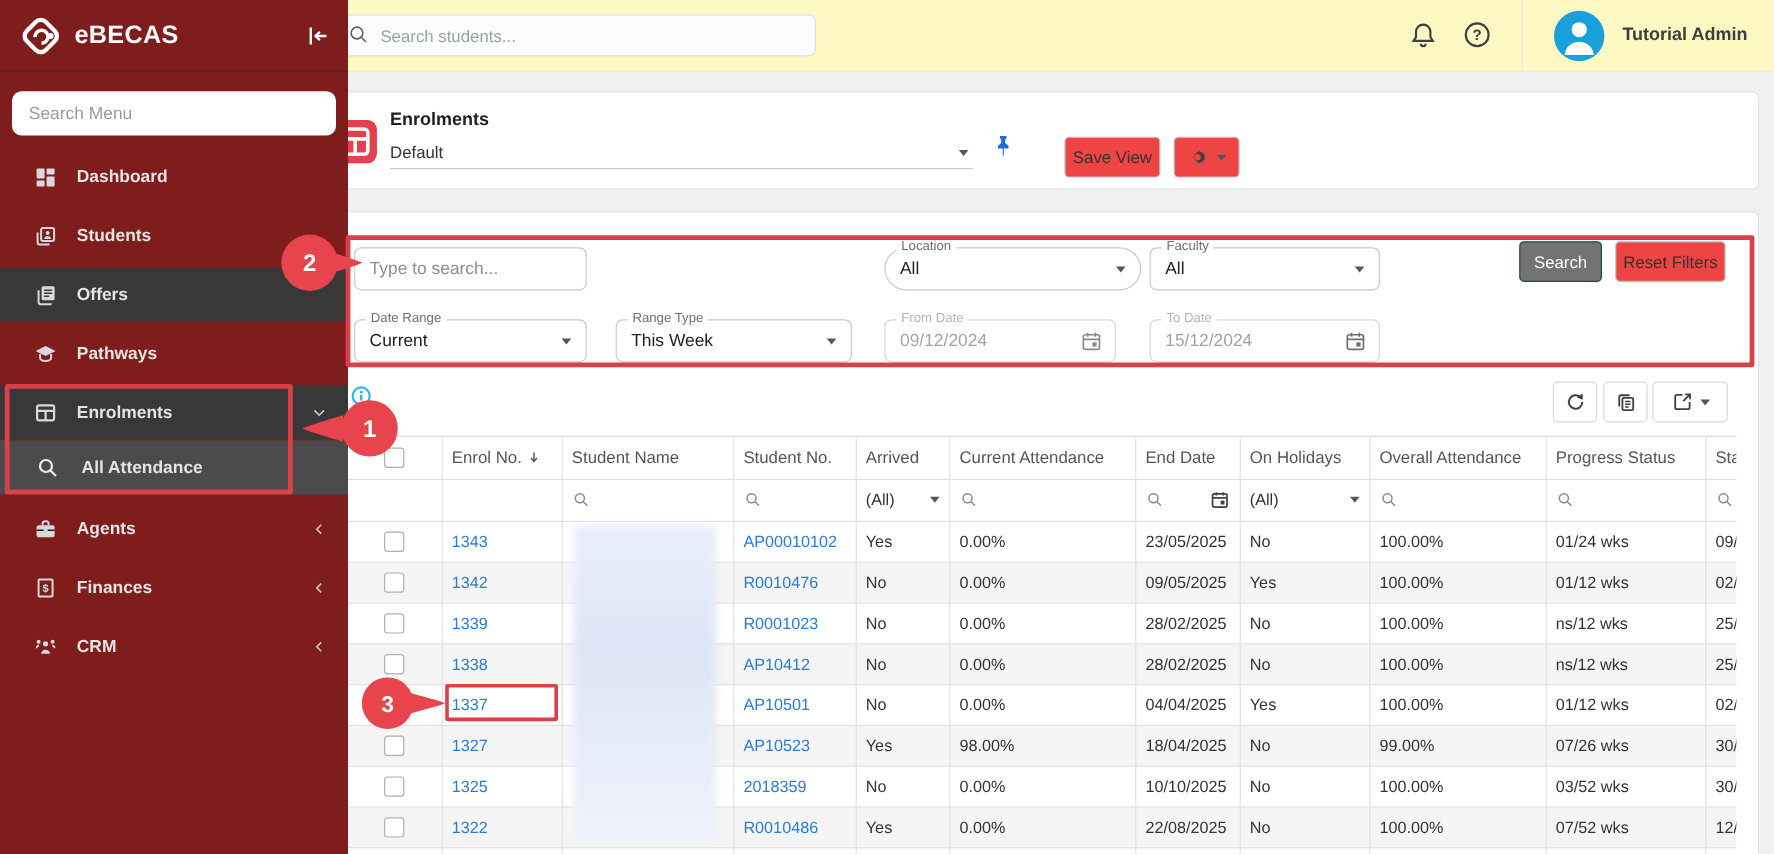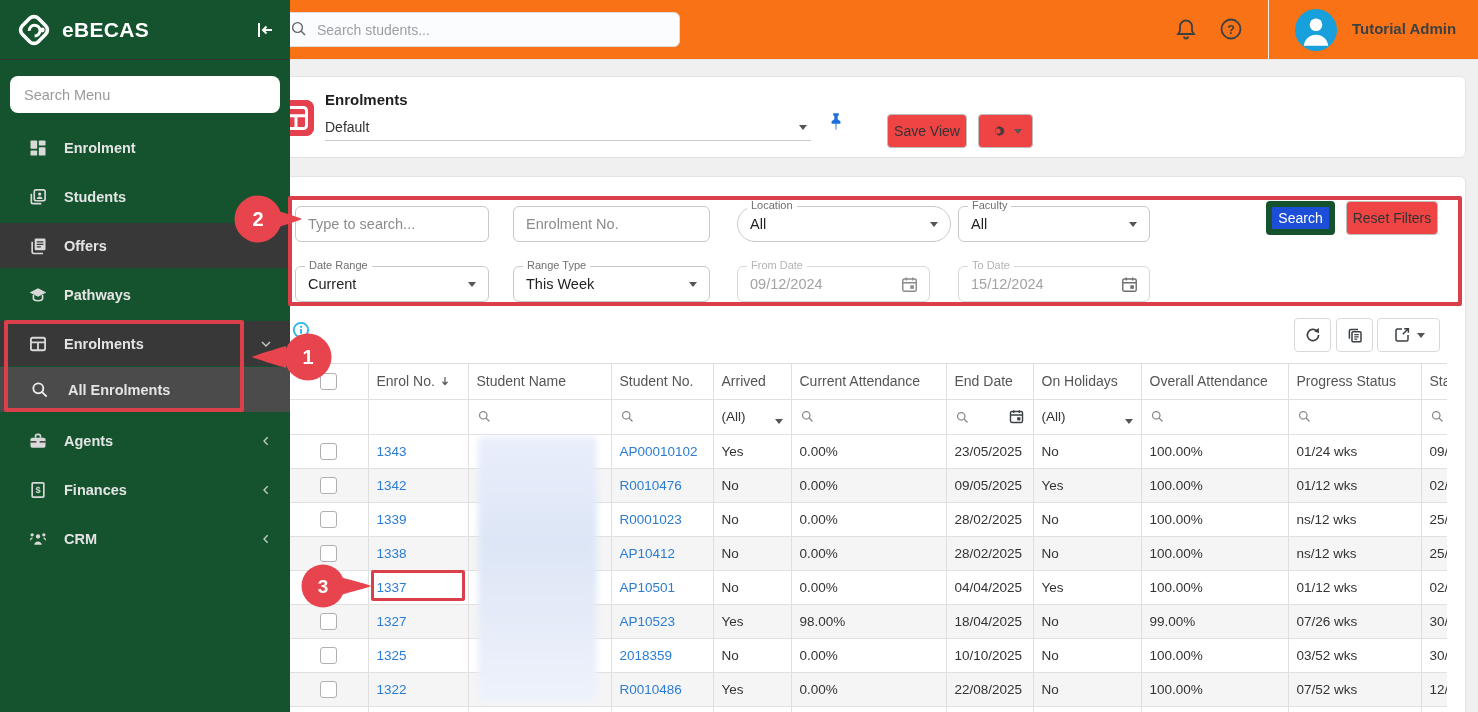--- a/index.html
+++ b/index.html
@@ -1,37 +1,37 @@
 <!DOCTYPE html>
 <html><head>
 <meta charset="utf-8">
 <style>
   * { margin:0; padding:0; box-sizing:border-box; }
   html,body { width:1478px; height:712px; font-family:"Liberation Sans", sans-serif; background:#f0f0f1; overflow:hidden; }
   #page { position:relative; width:1478px; height:712px; }
 
   
-  #sidebar { position:absolute; left:0; top:0; width:290px; height:712px; background:#14532d; z-index:5; }
+  #sidebar { position:absolute; left:0; top:0; width:290px; height:712px; background:#7f1d1d; z-index:5; }
   .sb-header { height:60px; display:flex; align-items:center; padding:0 14px 0 16px; border-bottom:1px solid #343434; }
   .sb-logo { width:36px; height:36px; flex:0 0 36px; }
   .sb-brand { color:#fff; font-size:21px; font-weight:bold; margin-left:10px; letter-spacing:.3px; flex:1; }
   .sb-collapse { width:24px; height:24px; cursor:pointer; }
   .sb-search { margin:16px 10px 12px 10px; }
   .sb-search input { width:100%; height:37px; border:none; border-radius:8px; background:#fff; padding:0 14px; font-size:14.5px; color:#333; font-family:"Liberation Sans",sans-serif; outline:none; }
   .sb-search input::placeholder { color:#9a9a9a; }
   .sb-item { position:relative; height:45px; display:flex; align-items:center; padding:0 16px 0 28px; color:#e4e4e4; font-size:14.5px; font-weight:600; cursor:pointer; margin-bottom:4px; }
   .sb-item .mi { width:20px; height:20px; flex:0 0 20px; margin-right:16px; }
   .sb-item.hl { background:#383838; }
   .sb-item.hl2 { background:#4b4b4b; }
   .sb-item .chev { margin-left:auto; width:16px; height:16px; opacity:.9; }
   .sb-sub { padding-left:30px; }
   .sb-sub .mi { margin-right:18px; }
 
   
-  #topbar { position:absolute; left:250px; top:0; width:1228px; height:60px; background:#f97316; border-bottom:1px solid #e7e7e7; z-index:4; }
+  #topbar { position:absolute; left:250px; top:0; width:1228px; height:60px; background:#fef9c3; border-bottom:1px solid #e7e7e7; z-index:4; }
   .tb-search { position:absolute; left:28px; top:12px; width:402px; height:35px; }
   .tb-search input { width:100%; height:100%; border:1px solid #ddd; border-radius:6px; background:#fbfcfd; padding:0 12px 0 38px; font-size:14px; color:#444; font-family:"Liberation Sans",sans-serif; outline:none; }
   .tb-search input::placeholder { color:#9aa0a6; }
   .tb-search .mag { position:absolute; left:12px; top:8px; width:18px; height:18px; }
   .tb-icon { position:absolute; top:17px; width:24px; height:24px; cursor:pointer; }
   .tb-divider { position:absolute; left:1018px; top:0; width:1px; height:60px; background:#ececec; }
   .tb-avatar { position:absolute; left:1045px; top:9px; width:42px; height:42px; border-radius:50%; background:#18a0dc; cursor:pointer; overflow:hidden; }
   .tb-user { position:absolute; left:1102px; top:20px; font-size:15px; color:#3c4043; font-weight:600; }
 
   
@@ -55,40 +55,40 @@
   .f-input { position:absolute; height:36px; border:1px solid #c9c9c9; border-radius:6px; padding:0 12px; font-size:14.5px; color:#333; outline:none; background:#fff; font-family:"Liberation Sans",sans-serif; }
   .f-input::placeholder { color:#8c8c8c; }
   .fl-field { position:absolute; height:36px; border:1px solid #c9c9c9; border-radius:6px; background:#fff; cursor:pointer; }
   .fl-label { position:absolute; top:-8px; left:9px; font-size:11px; color:#6f6f6f; background:#fff; padding:0 4px; line-height:13px; }
   .fl-value { display:block; line-height:34px; padding-left:12px; font-size:14.5px; color:#222; }
   .fl-field .caret { position:absolute; right:12px; top:15px; }
   .fl-field .cal { position:absolute; right:10px; top:8px; width:19px; height:19px; }
   .fl-field.disabled { border-color:#d8d8d8; }
   .fl-field.disabled .fl-label { color:#b4b4b4; }
   .fl-field.disabled .fl-value { color:#a3a3a3; }
-  #search-btn { position:absolute; left:1266px; top:201px; width:69px; height:34px; background:#1d4ed8; border:6px solid #14532d; border-radius:4px; color:#fff; font-size:14px; display:flex; align-items:center; justify-content:center; cursor:pointer; z-index:3; }
+  #search-btn { position:absolute; left:1266px; top:201px; width:69px; height:34px; background:#737373; border:1px solid #14532d; border-radius:4px; color:#fff; font-size:14px; display:flex; align-items:center; justify-content:center; cursor:pointer; z-index:3; }
   #reset-btn { position:absolute; left:1346px; top:201px; width:92px; height:34px; z-index:3; }
 
   
   .g-toolbtn { position:absolute; top:318px; height:34px; display:flex; align-items:center; justify-content:center; gap:6px; border:1px solid #d9d9d9; border-radius:4px; background:#fff; cursor:pointer; z-index:2; }
   #info-icon { position:absolute; left:292px; top:321px; width:18px; height:18px; z-index:2; }
 
   
   #grid-wrap { position:absolute; left:289px; top:363px; width:1158px; height:349px; overflow:hidden; border-top:1px solid #dcdcdc; border-left:1px solid #e0e0e0; z-index:2; }
   table.grid { border-collapse:collapse; table-layout:fixed; width:1191px; font-size:13.5px; color:#333; }
   .grid td, .grid th { border-right:1px solid #e0e0e0; border-bottom:1px solid #e0e0e0; height:34px; padding:0 8px; text-align:left; font-weight:normal; white-space:nowrap; overflow:hidden; }
   .grid thead th { color:#555; font-size:14px; height:35px; background:#fff; }
   .grid tr.filter-row td { background:#fff; height:35px; }
   .grid tbody tr:nth-child(even) td { background:#f5f5f5; }
   .grid tbody tr:nth-child(odd) td { background:#fff; }
   .num { text-align:right; padding-right:16px; }
   .link { color:#2b7cd3; cursor:pointer; }
   .cb { width:17px; height:17px; border:1px solid #b0b0b0; border-radius:3px; background:#fff; margin:0 auto; cursor:pointer; }
   .cell-check { text-align:center; }
-  .frow-inner { display:flex; align-items:flex-end; gap:6px; color:#333; }
+  .frow-inner { display:flex; align-items:center; gap:6px; color:#333; }
   .frow-inner .mag { width:15px; height:15px; flex:0 0 15px; }
   .frow-inner .cal { width:17px; height:17px; margin-left:auto; }
   .sorticon { display:inline-block; width:12px; height:12px; vertical-align:-1px; }
 
   
   #redact { position:absolute; left:478px; top:437px; width:119px; height:264px; background:linear-gradient(180deg,#e9eefb,#dde6f6 40%,#eef2fb); filter:blur(3px); border-radius:4px; z-index:3; }
 
   
   .ann-box { position:absolute; border:4px solid #da4049; border-radius:2px; z-index:40; pointer-events:none; }
   #ann-box-3 { border-width:3px; }
@@ -121,21 +121,21 @@
       <input type="text" placeholder="Search Menu" style="">
     </div>
 
     <div class="sb-item">
       <svg class="mi" viewBox="0 0 24 24" fill="#d9d9d9">
         <rect x="3" y="3" width="8" height="10" rx="1"></rect>
           <rect x="13" y="3" width="8" height="6" rx="1"></rect>
         <rect x="13" y="11" width="8" height="10" rx="1"></rect>
           <rect x="3" y="15" width="8" height="6" rx="1"></rect>
       </svg>
-      <span>Enrolment</span>
+      <span>Dashboard</span>
     </div>
 
     <div class="sb-item">
       <svg class="mi" viewBox="0 0 24 24">
         <path d="M4 8v10a2 2 0 0 0 2 2h10" stroke="#d9d9d9" stroke-width="2" fill="none"></path>
         <rect x="7.5" y="3.5" width="13" height="13" rx="2" fill="none" stroke="#d9d9d9" stroke-width="2"></rect>
         <circle cx="14" cy="8.5" r="2" fill="#d9d9d9"></circle>
         <path d="M10.5 14.5c0-1.8 1.6-3 3.5-3s3.5 1.2 3.5 3z" fill="#d9d9d9"></path>
       </svg>
       <span>Students</span>
@@ -167,21 +167,21 @@
       <svg class="chev" viewBox="0 0 24 24">
         <path d="M6 9l6 6 6-6" stroke="#d9d9d9" stroke-width="2" fill="none"></path>
       </svg>
     </div>
 
     <div class="sb-item hl2 sb-sub">
       <svg class="mi" viewBox="0 0 24 24">
         <circle cx="10" cy="10" r="6" fill="none" stroke="#efefef" stroke-width="2.2"></circle>
         <path d="M14.5 14.5 20 20" stroke="#efefef" stroke-width="2.2"></path>
       </svg>
-      <span>All Enrolments</span>
+      <span>All Attendance</span>
     </div>
 
     <div class="sb-item" style="margin-top:6px;">
       <svg class="mi" viewBox="0 0 24 24">
         <rect x="3" y="8" width="18" height="12" rx="2" fill="#d9d9d9"></rect>
         <path d="M9 8V6.5A2.5 2.5 0 0 1 11.5 4h1A2.5 2.5 0 0 1 15 6.5V8" fill="none" stroke="#d9d9d9" stroke-width="2"></path>
         <path d="M3 13h7m4 0h7" stroke="#1c1c1c" stroke-width="1.4"></path>
       </svg>
       <span>Agents</span>
       <svg class="chev" viewBox="0 0 24 24">
@@ -261,21 +261,20 @@
       <svg width="18" height="18" viewBox="0 0 24 24">
         <path fill="#3c4043" d="M19.4 13l2.1-1-2.1-1 .6-2.3-2.1-.4-.4-2.1-2.3.6-1-2.1-1 2.1-2.3-.6-.4 2.1-2.1.4.6 2.3-2.1 1 2.1 1-.6 2.3 2.1.4.4 2.1 2.3-.6 1 2.1 1-2.1 2.3.6.4-2.1 2.1-.4zM12 15.5A3.5 3.5 0 1 1 12 8.5a3.5 3.5 0 0 1 0 7z"></path>
       </svg>
       <span class="caret"></span>
     </button>
   </div>
 
   <div id="main-card" class="card"></div>
 
   <input class="f-input" style="left: 295px; top: 206px; width: 194px; z-index: 2;" type="text" placeholder="Type to search...">
-  <input class="f-input" style="left: 513px; top: 206px; width: 197px; z-index: 2;" type="text" placeholder="Enrolment No.">
   <div class="fl-field" style="left:737px; top:206px; width:214px; z-index:2;border-radius:18px;">
     <span class="fl-label">Location</span>
     <span class="fl-value">All</span>
     <span class="caret"></span>
   </div>
   <div class="fl-field" style="left:958px; top:206px; width:192px; z-index:2;">
     <span class="fl-label">Faculty</span>
     <span class="fl-value">All</span>
     <span class="caret"></span>
   </div>

